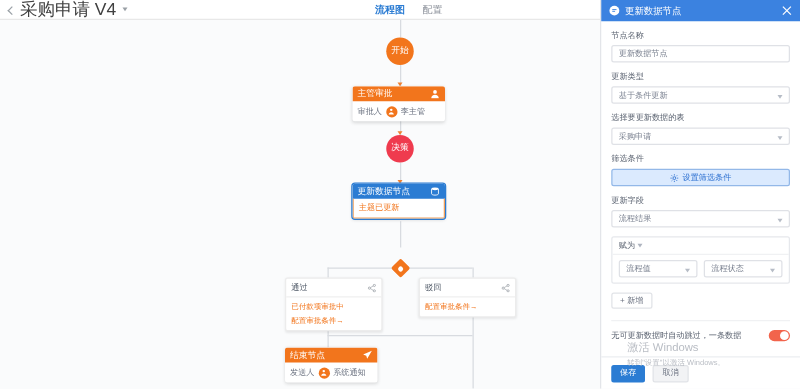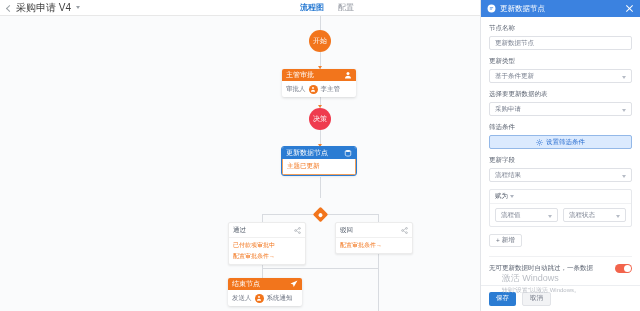--- a/index.html
+++ b/index.html
@@ -19,21 +19,21 @@
     display: flex; align-items: center;
   }
   .back-wrap { display: flex; align-items: center; gap: 3px; padding-left: 6px; }
   .back-icon { width: 7px; height: 7px; position: relative; }
   .back-icon::before {
     content: ""; position: absolute; left: 1px; top: 1.5px;
     width: 4px; height: 4px;
     border-left: 1px solid #9aa0a6; border-bottom: 1px solid #9aa0a6;
     transform: rotate(45deg);
   }
-  .doc-title { font-size: 10px; color: #404040; white-space: nowrap; }
+  .doc-title { font-size: 14px; color: #404040; white-space: nowrap; }
   .title-caret {
     width: 0; height: 0; margin-left: 2px;
     border-left: 2.5px solid transparent; border-right: 2.5px solid transparent;
     border-top: 3px solid #9aa0a6;
   }
   .tabs { position: absolute; left: 300px; top: 0; height: 16px; display: flex; gap: 14px; }
   .tab {
     height: 32px; line-height: 16px; font-size: 8px; color: #8a8f99;
     position: relative; cursor: pointer; white-space: nowrap;
   }

